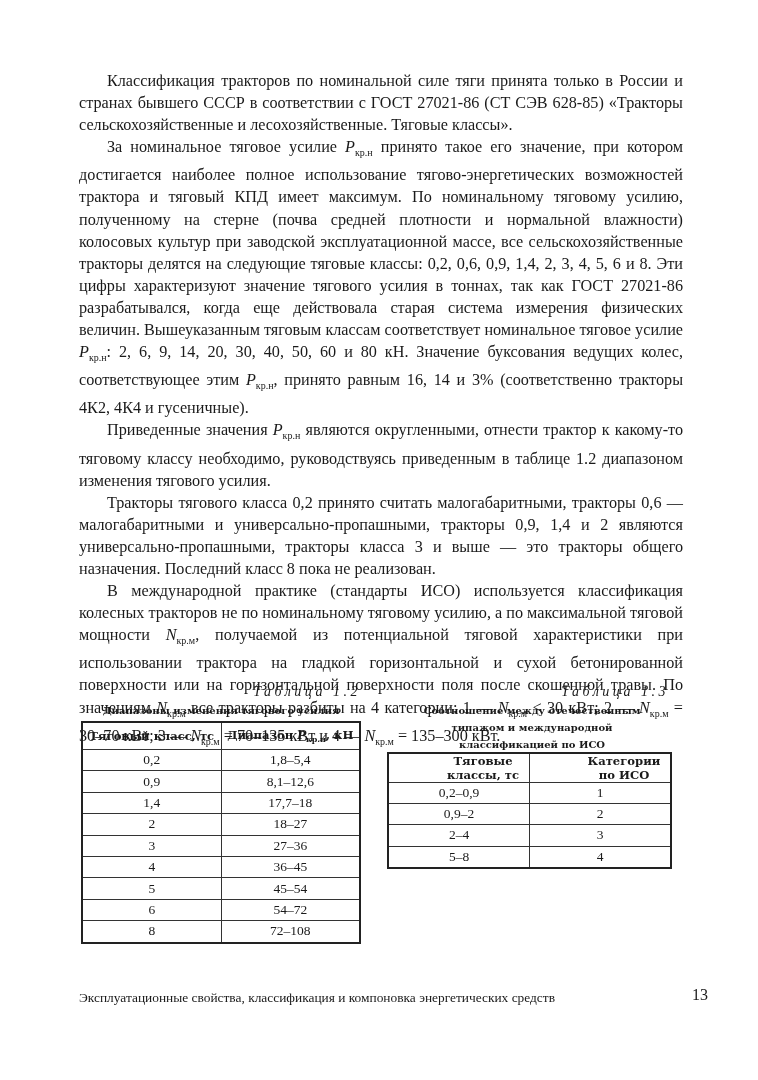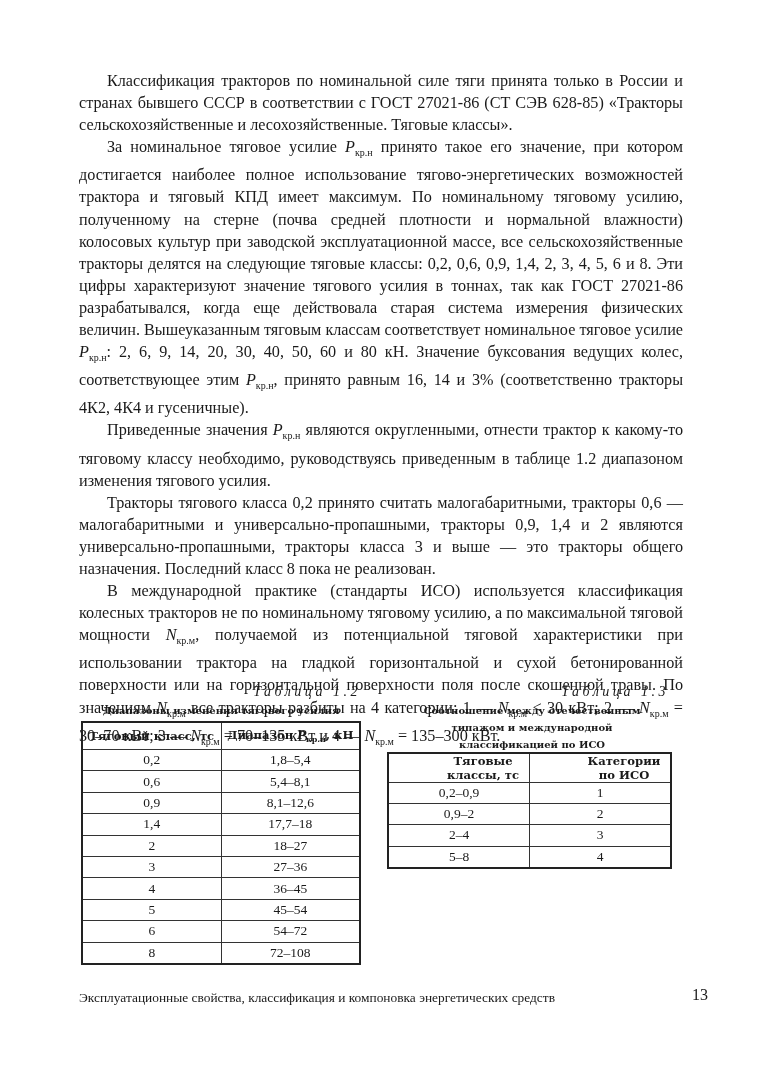--- a/index.html
+++ b/index.html
@@ -45,24 +45,20 @@
   <thead>
     <tr>
       <th style="width:50%;">Тяговый класс, тс</th>
       <th><span>Диапазон </span><span class="ital">P</span><span class="sub">кр.н</span><span>, кН</span></th>
     </tr>
   </thead>
   <tbody>
     <tr>
         <td>0,2</td>
         <td>1,8–5,4</td>
-      </tr>
-    <tr>
-        <td>0,6</td>
-        <td>5,4–8,1</td>
       </tr>
     <tr>
         <td>0,9</td>
         <td>8,1–12,6</td>
       </tr>
     <tr>
         <td>1,4</td>
         <td>17,7–18</td>
       </tr>
     <tr>

